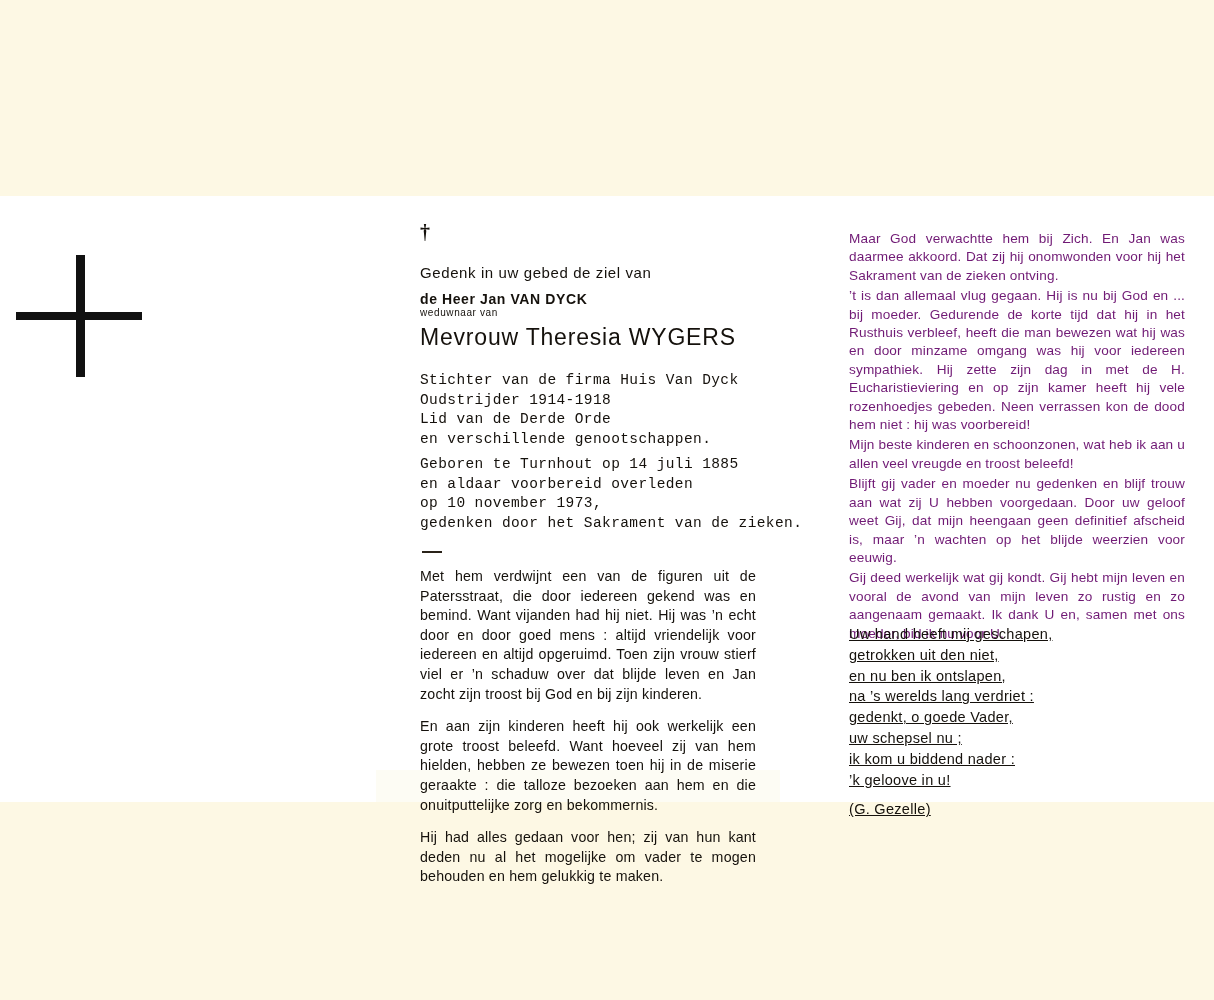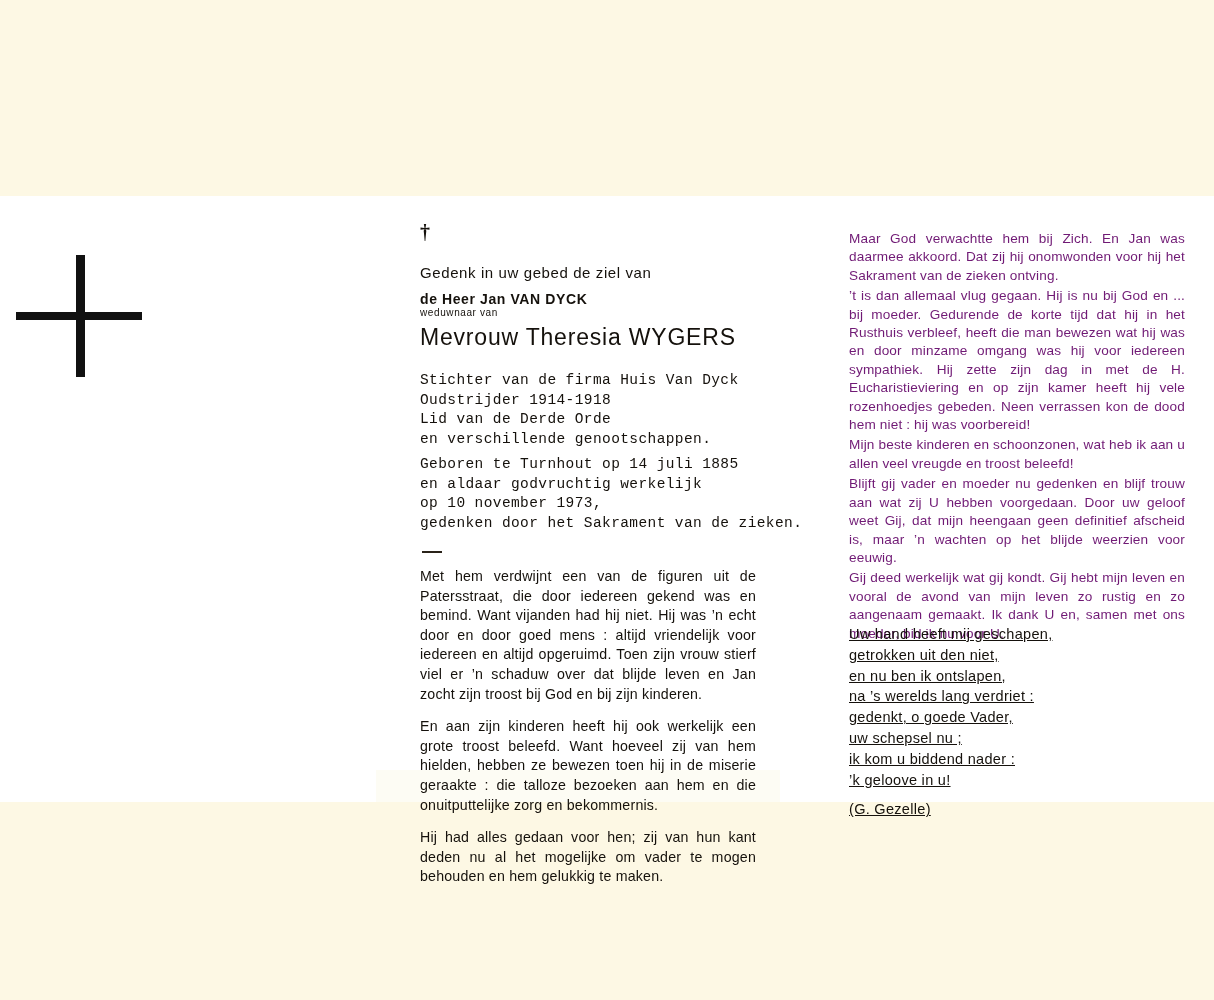--- a/index.html
+++ b/index.html
@@ -178,21 +178,21 @@
 
     <div class="facts">
       <div>Stichter van de firma Huis Van Dyck</div>
       <div>Oudstrijder 1914-1918</div>
       <div>Lid van de Derde Orde</div>
       <div>en verschillende genootschappen.</div>
     </div>
 
     <div class="facts">
       <div>Geboren te Turnhout op 14 juli 1885</div>
-      <div>en aldaar godvruchtig werkelijk</div>
+      <div>en aldaar voorbereid overleden</div>
       <div>op 10 november 1973,</div>
       <div>gedenken door het Sakrament van de zieken.</div>
     </div>
 
     <div class="rule"></div>
 
     <div class="para">Met hem verdwijnt een van de figuren uit de Patersstraat, die door iedereen gekend was en bemind. Want vijanden had hij niet. Hij was ’n echt door en door goed mens : altijd vriendelijk voor iedereen en altijd opgeruimd. Toen zijn vrouw stierf viel er ’n schaduw over dat blijde leven en Jan zocht zijn troost bij God en bij zijn kinderen.</div>
     <div class="para">En aan zijn kinderen heeft hij ook werkelijk een grote troost beleefd. Want hoeveel zij van hem hielden, hebben ze bewezen toen hij in de miserie geraakte : die talloze bezoeken aan hem en die onuitputtelijke zorg en bekommernis.</div>
     <div class="para">Hij had alles gedaan voor hen; zij van hun kant deden nu al het mogelijke om vader te mogen behouden en hem gelukkig te maken.</div>
   </div>

